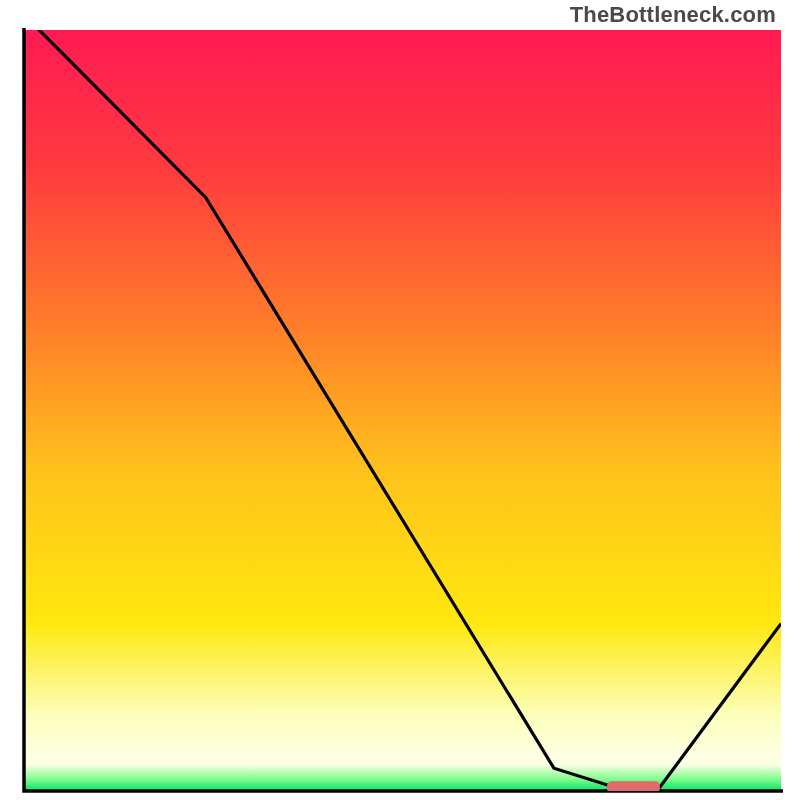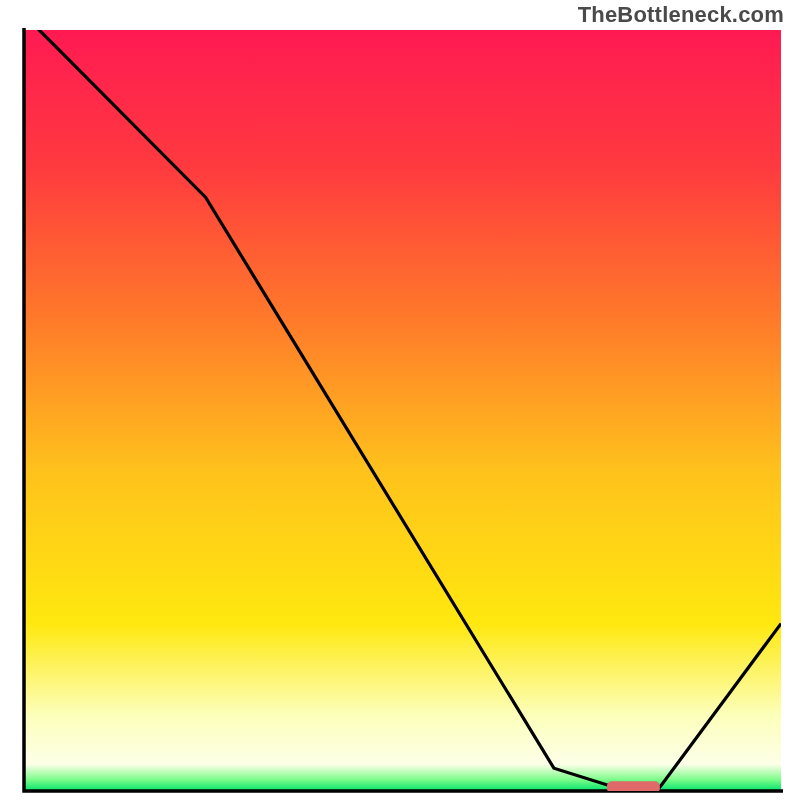--- a/index.html
+++ b/index.html
@@ -11,21 +11,21 @@
     font-family: Arial, Helvetica, sans-serif;
   }
   .container {
     position: relative;
     width: 800px;
     height: 800px;
   }
   .watermark {
     position: absolute;
     top: 2px;
-    right: 16px;
+    right: 24px;
     font-size: 22px;
     font-weight: 600;
     color: #4a4a4a;
     letter-spacing: 0.2px;
   }
   svg {
     display: block;
   }
 </style>
 </head>

